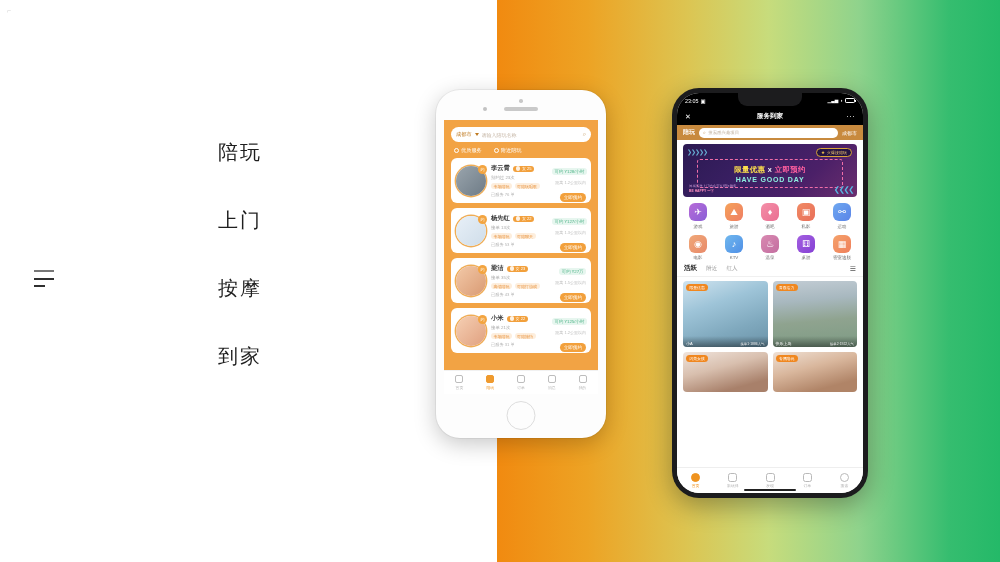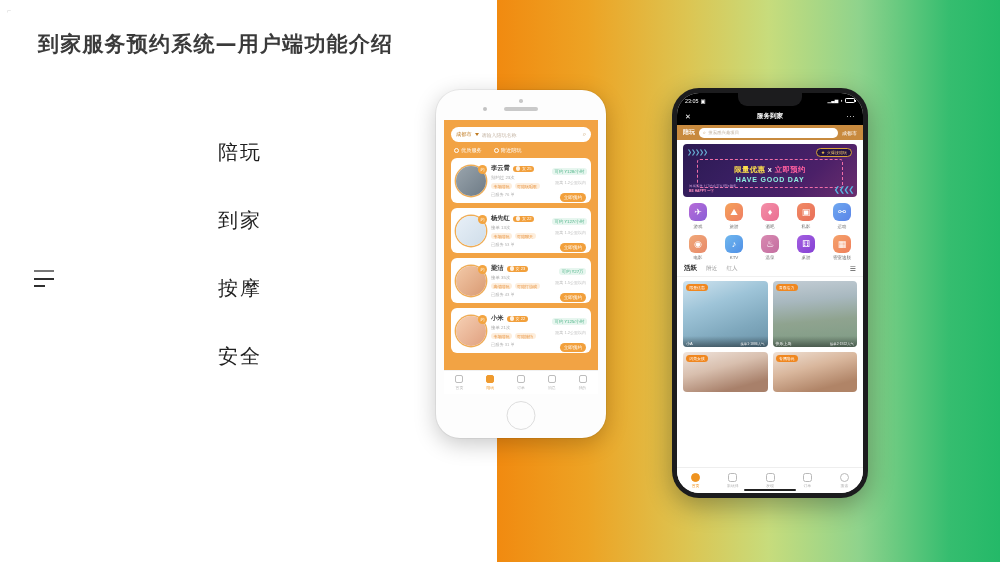--- a/index.html
+++ b/index.html
@@ -298,34 +298,33 @@
   .corner-mark{ position:absolute; left:7px; top:7px; font-size:7px; color:#d5d5d5;}
 </style>
 </head>
 <body>
 
 <div class="corner-mark">⌐</div>
 
 <div class="gradient-panel"></div>
 
 <div class="title-block">
-  <div class="title-main">到家服务预约系统—用户端功能介绍</div>
 </div>
 
 <div class="mark">
   <span></span>
     <span></span>
     <span></span>
 </div>
 
 <div class="word-list">
   <div class="word-item">陪玩</div>
+  <div class="word-item">上门</div>
+  <div class="word-item">按摩</div>
   <div class="word-item">到家</div>
-  <div class="word-item">按摩</div>
-  <div class="word-item">安全</div>
 </div>
 
 <div class="phone1">
   <div class="p1-sensor"></div>
   <div class="p1-speaker"></div>
   <div class="p1-cam"></div>
   <div class="p1-home"></div>
 
   <div class="p1-screen">
 

